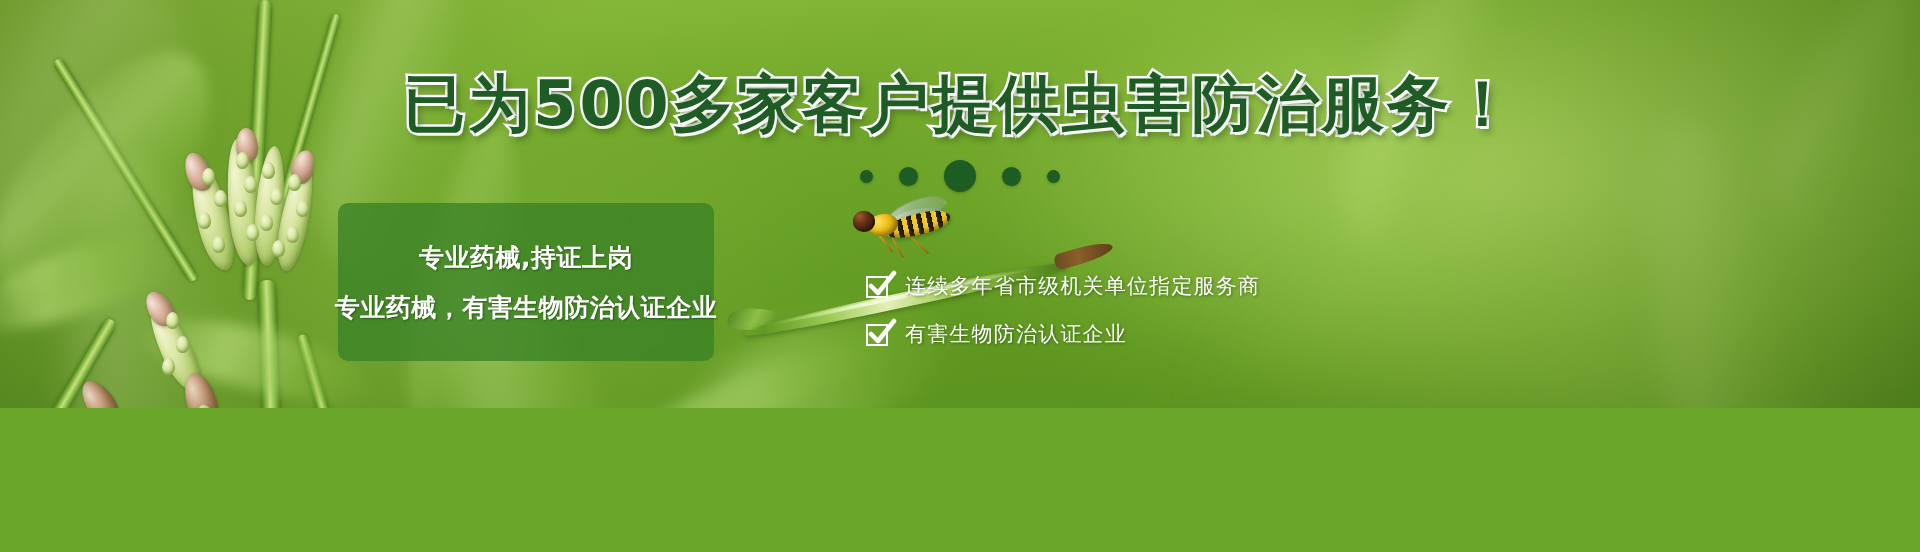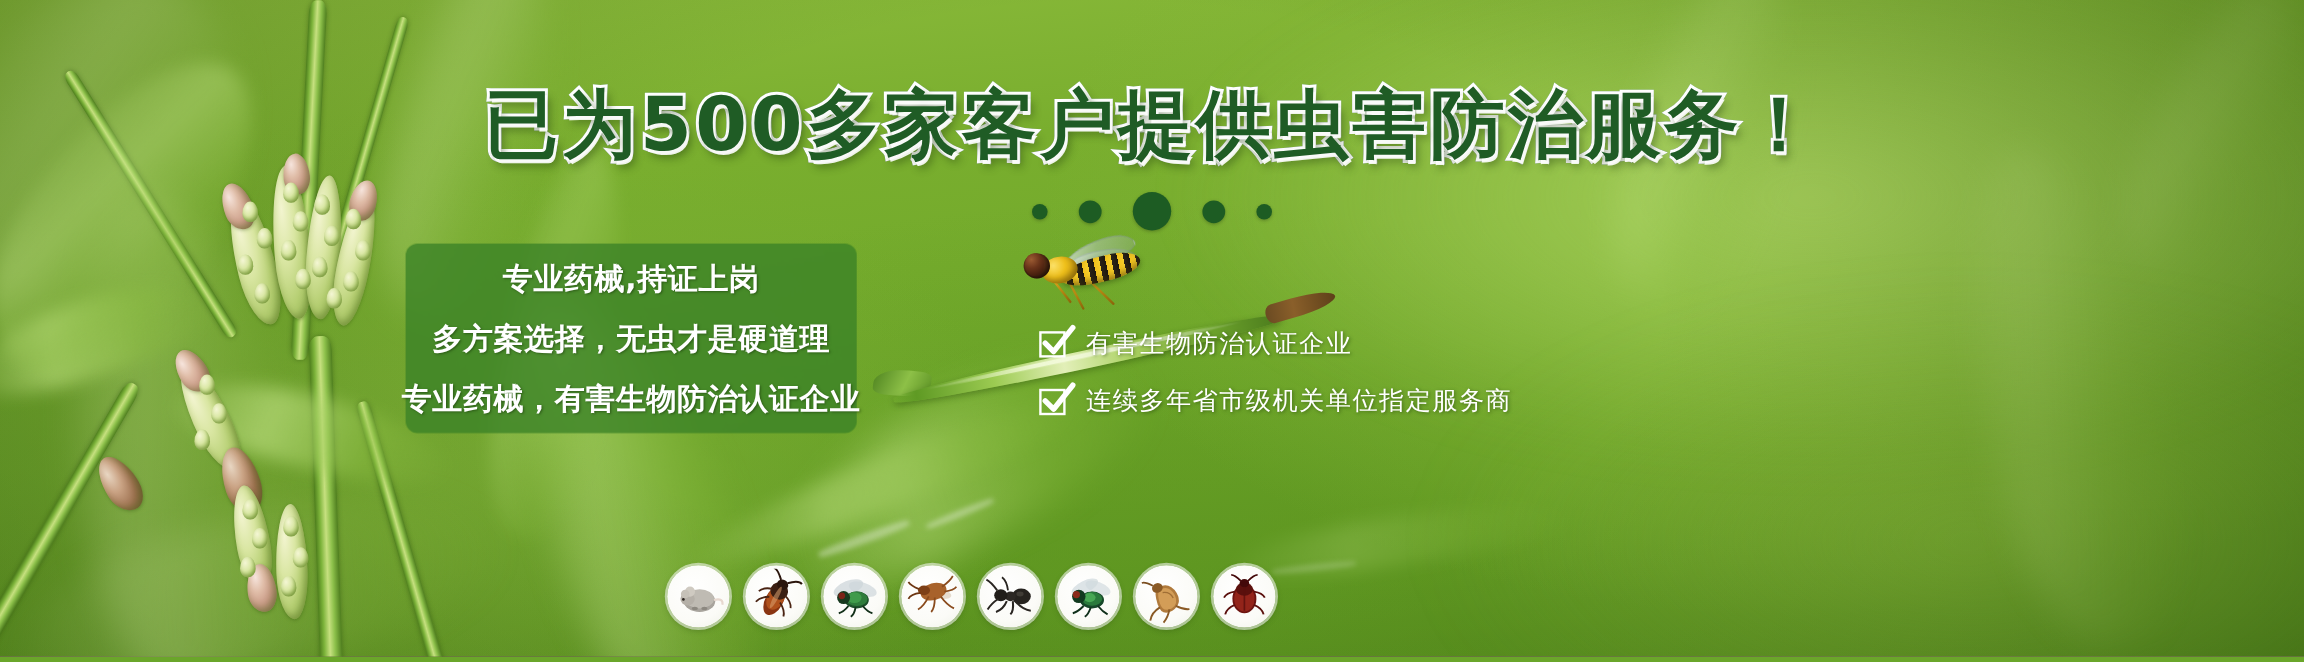--- a/index.html
+++ b/index.html
@@ -5,23 +5,23 @@
   * { margin:0; padding:0; box-sizing:border-box; }
   html,body{ width:1920px; height:552px; overflow:hidden; }
   body{
     font-family:"Liberation Sans","DejaVu Sans",sans-serif;
     background:#6aa62a;
   }
 
   
   #banner{
     position:relative;
-    width:1920px; height:547px;
+    width:1920px; height:408px;
     overflow:hidden;
-    background:#701a75;
+    background:#15803d;
   }
 
   
   .bg-base{
     position:absolute; inset:0;
     background:
       radial-gradient(ellipse 700px 420px at 18% 72%, rgba(122,172,52,.95) 0%, rgba(110,165,44,0) 72%),
       radial-gradient(ellipse 900px 500px at 78% 30%, rgba(139,186,59,.85) 0%, rgba(120,172,46,0) 70%),
       radial-gradient(ellipse 1200px 700px at 50% 120%, rgba(92,148,32,.9) 0%, rgba(92,148,32,0) 70%),
       linear-gradient(175deg,#8cbb3c 0%,#79ae2e 26%,#6fa82a 55%,#629a22 80%,#558c1c 100%);
@@ -404,44 +404,43 @@
     <span class="dot s"></span>
     <span class="dot m"></span>
     <span class="dot l"></span>
     <span class="dot m"></span>
     <span class="dot s"></span>
   </div>
 
   <div class="panel"></div>
   <div class="panel-lines">
     <div class="pl pl1">专业药械,持证上岗</div>
-    <div class="pl pl2">多方案选择，无虫才是硬道理</div>
     <div class="pl pl3">专业药械，有害生物防治认证企业</div>
   </div>
 
   <div class="checklist">
+
+    <div class="check-item">
+      <span class="check-box">
+        <span class="bx"></span>
+        <svg width="30" height="30" viewBox="0 0 30 30" aria-hidden="true">
+          <path d="M4 16 L11 23 L27 3" fill="none" stroke="#ffffff" stroke-width="4.5" stroke-linecap="round" stroke-linejoin="round"></path>
+        </svg>
+      </span>
+      <span>连续多年省市级机关单位指定服务商</span>
+    </div>
 
     <div class="check-item">
       <span class="check-box">
         <span class="bx"></span>
         <svg width="30" height="30" viewBox="0 0 30 30" aria-hidden="true">
           <path d="M4 16 L11 23 L27 3" fill="none" stroke="#ffffff" stroke-width="4.5" stroke-linecap="round" stroke-linejoin="round"></path>
         </svg>
       </span>
       <span>有害生物防治认证企业</span>
-    </div>
-
-    <div class="check-item">
-      <span class="check-box">
-        <span class="bx"></span>
-        <svg width="30" height="30" viewBox="0 0 30 30" aria-hidden="true">
-          <path d="M4 16 L11 23 L27 3" fill="none" stroke="#ffffff" stroke-width="4.5" stroke-linecap="round" stroke-linejoin="round"></path>
-        </svg>
-      </span>
-      <span>连续多年省市级机关单位指定服务商</span>
     </div>
 
   </div>
 
   <div class="icon-row">
 
     <div class="ic" title="鼠">
       <svg width="46" height="46" viewBox="0 0 46 46">
         <ellipse cx="24" cy="27" rx="13" ry="9" fill="#a8a49d"></ellipse>
         <ellipse cx="24" cy="25" rx="12" ry="8" fill="#bfbbb3"></ellipse>

